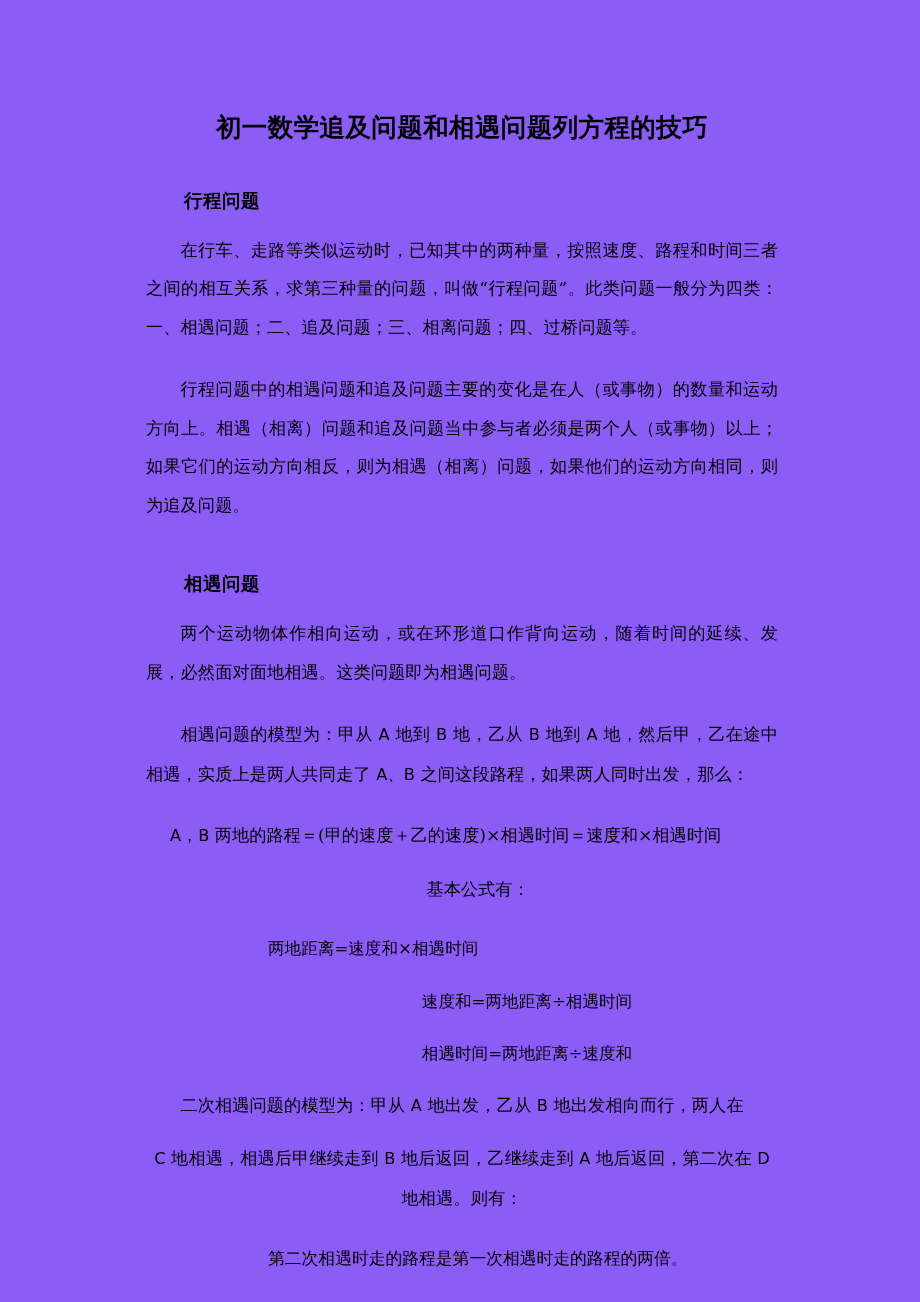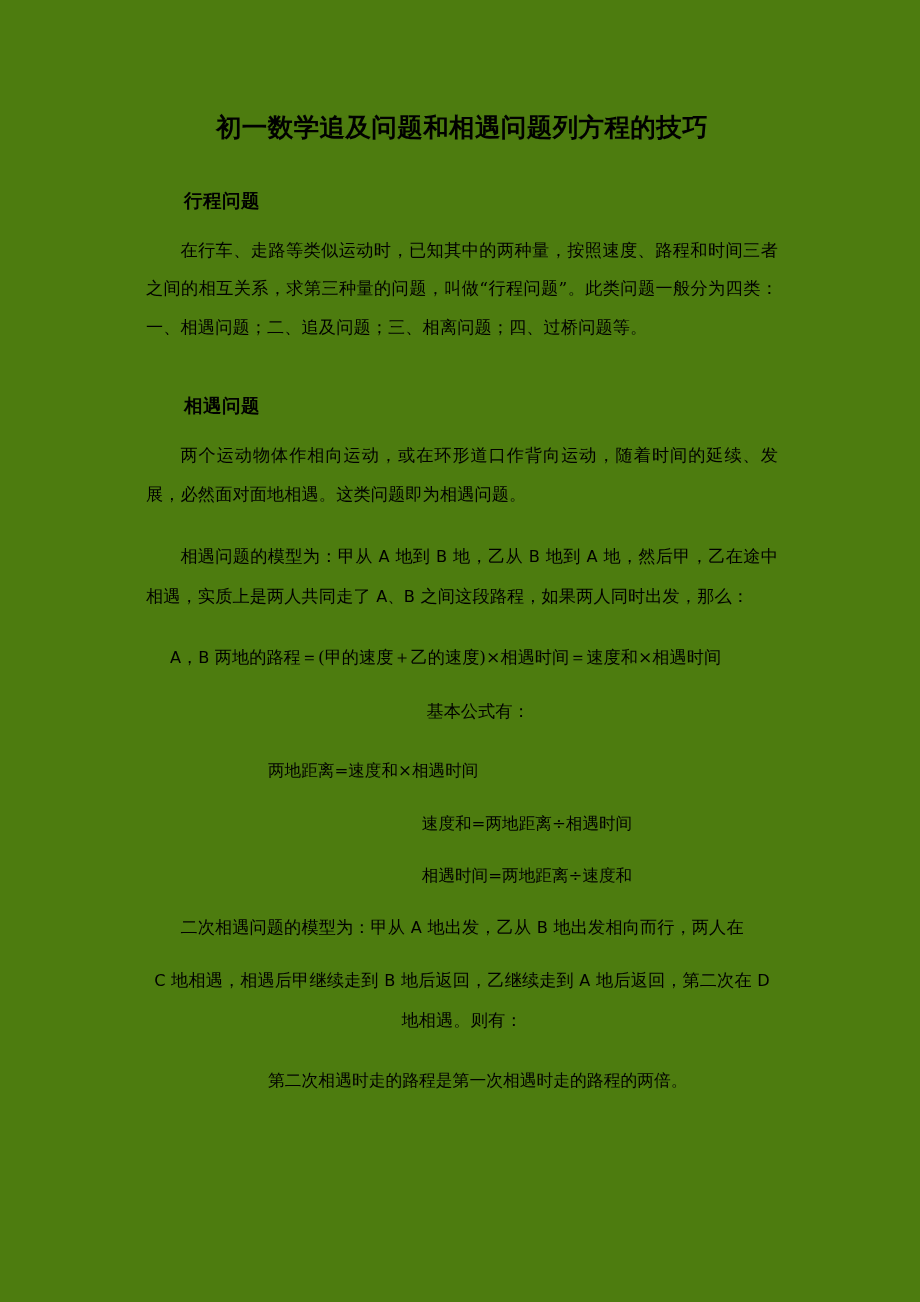--- a/index.html
+++ b/index.html
@@ -11,21 +11,21 @@
     width: 920px;
     height: 1302px;
     overflow: hidden;
     font-family: "DejaVu Serif", "Liberation Serif", serif;
     color: #000000;
   }
   .page {
     position: relative;
     width: 920px;
     height: 1302px;
-    background: #4d7c0f;
+    background: #8b5cf6;
     box-sizing: border-box;
   }
   .content {
     position: absolute;
     left: 138px;
     top: 0;
     width: 648px;
   }
 
   
@@ -110,20 +110,21 @@
 
 <div class="page">
   <div class="content">
 
     <h1 class="doc-title">初一数学追及问题和相遇问题列方程的技巧</h1>
 
     <h2 class="section-heading heading-1">行程问题</h2>
 
     <p class="para para-gap-md">在行车、走路等类似运动时，已知其中的两种量，按照速度、路程和时间三者之间的相互关系，求第三种量的问题，叫做“行程问题”。此类问题一般分为四类：一、相遇问题；二、追及问题；三、相离问题；四、过桥问题等。</p>
 
+    <p class="para para-gap-lg">行程问题中的相遇问题和追及问题主要的变化是在人（或事物）的数量和运动方向上。相遇（相离）问题和追及问题当中参与者必须是两个人（或事物）以上；如果它们的运动方向相反，则为相遇（相离）问题，如果他们的运动方向相同，则为追及问题。</p>
 
     <h2 class="section-heading heading-2">相遇问题</h2>
 
     <p class="para para-gap-md">两个运动物体作相向运动，或在环形道口作背向运动，随着时间的延续、发展，必然面对面地相遇。这类问题即为相遇问题。</p>
 
     <p class="para para-gap-lg">
       <span>相遇问题的模型为：甲从 </span><span class="lat">A</span><span> 地到 </span><span class="lat">B</span><span> 地，乙从 </span><span class="lat">B</span><span> 地到 </span><span class="lat">A</span><span> 地，然后甲，乙在途中相遇，实质上是两人共同走了 </span><span class="lat">A、B</span><span> 之间这段路程，如果两人同时出发，那么：</span>
     </p>
 
     <p class="formula-main f-gap-lg">

